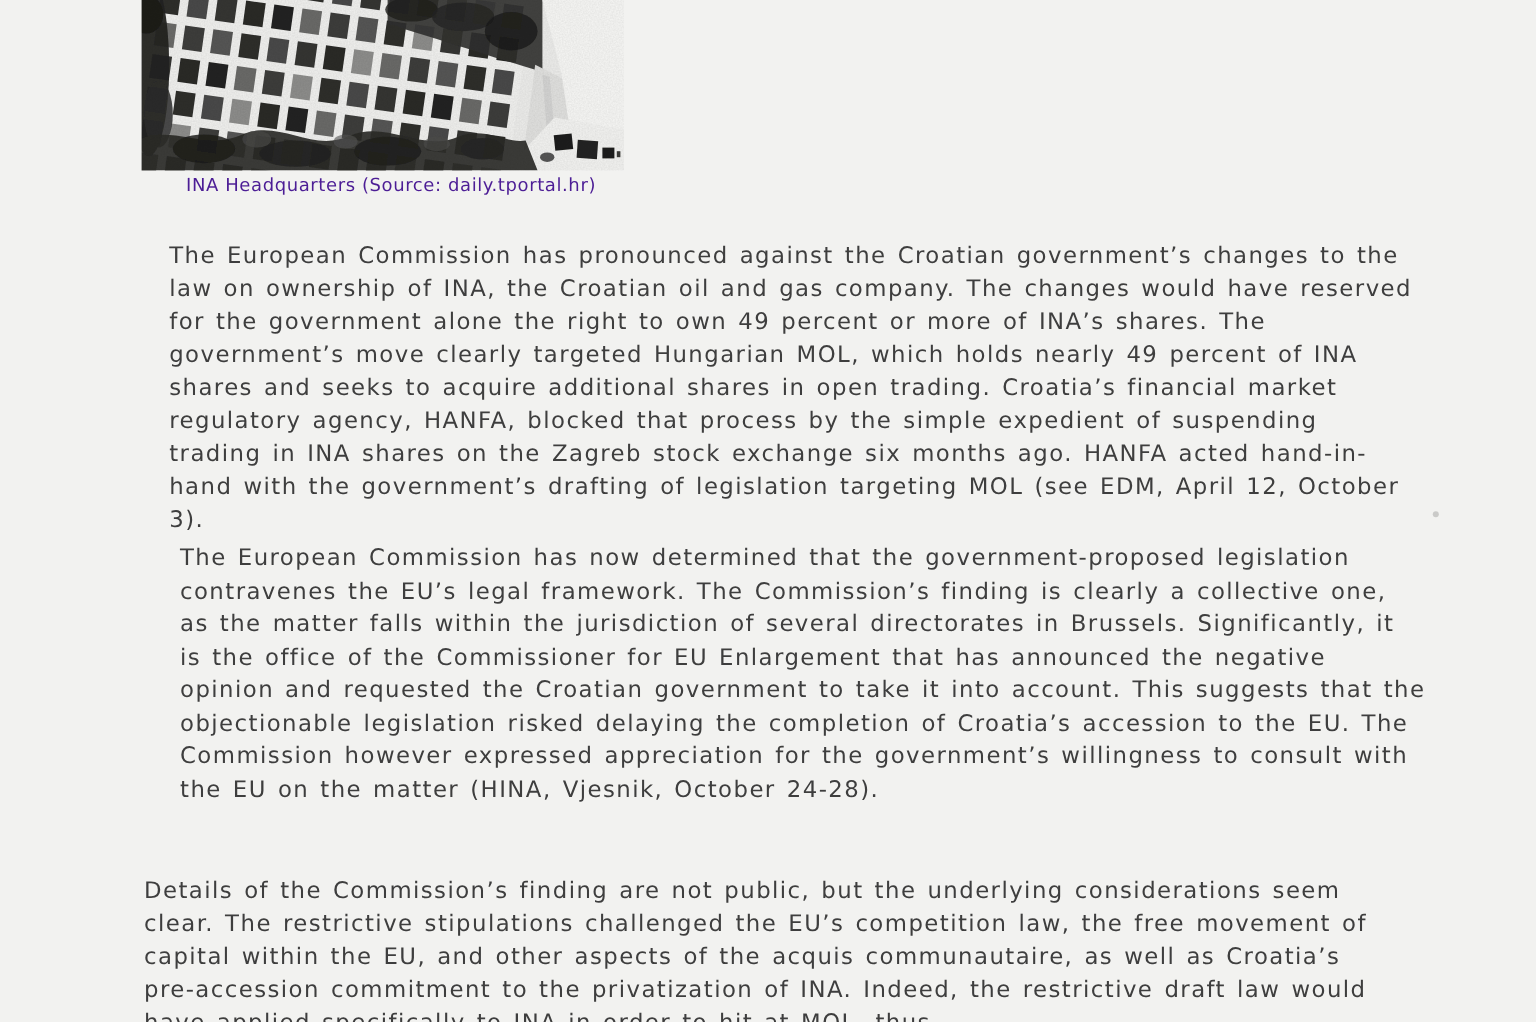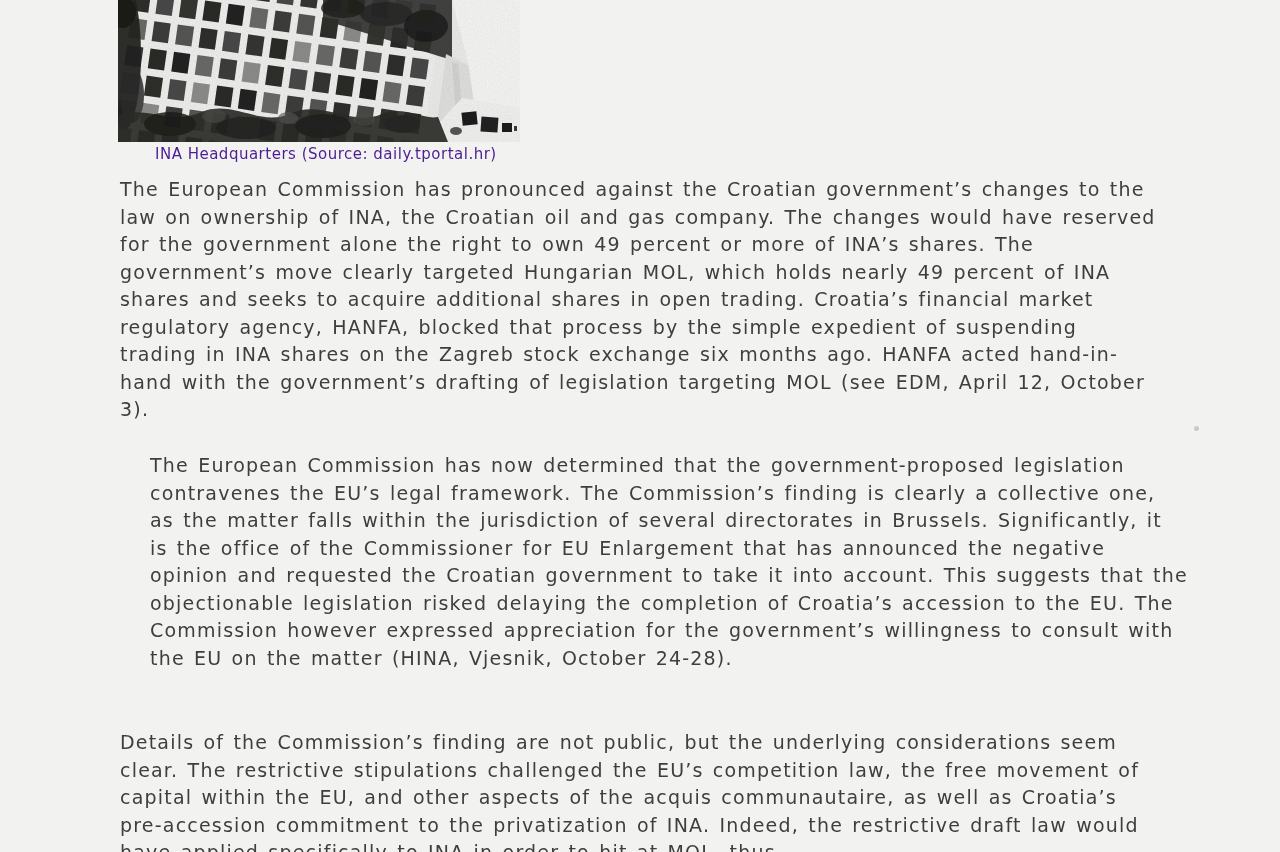--- a/index.html
+++ b/index.html
@@ -44,21 +44,21 @@
     left: 120px;
     width: 1038px;
     margin: 0;
     font-size: 19px;
     line-height: 27.5px;
     letter-spacing: 1.2px;
     word-spacing: 2px;
     color: #3e3e3e;
     text-align: left;
   }
-  .p1 { top: 176px; }
+  .p1 { top: 200px; margin-left: 21px; }
   .p2 { top: 452px; margin-left: 30px; }
   .p3 { top: 729px; }
   .speck {
     position: absolute;
     left: 1194px;
     top: 426px;
     width: 5px;
     height: 5px;
     border-radius: 50%;
     background: #a9a9a7;

